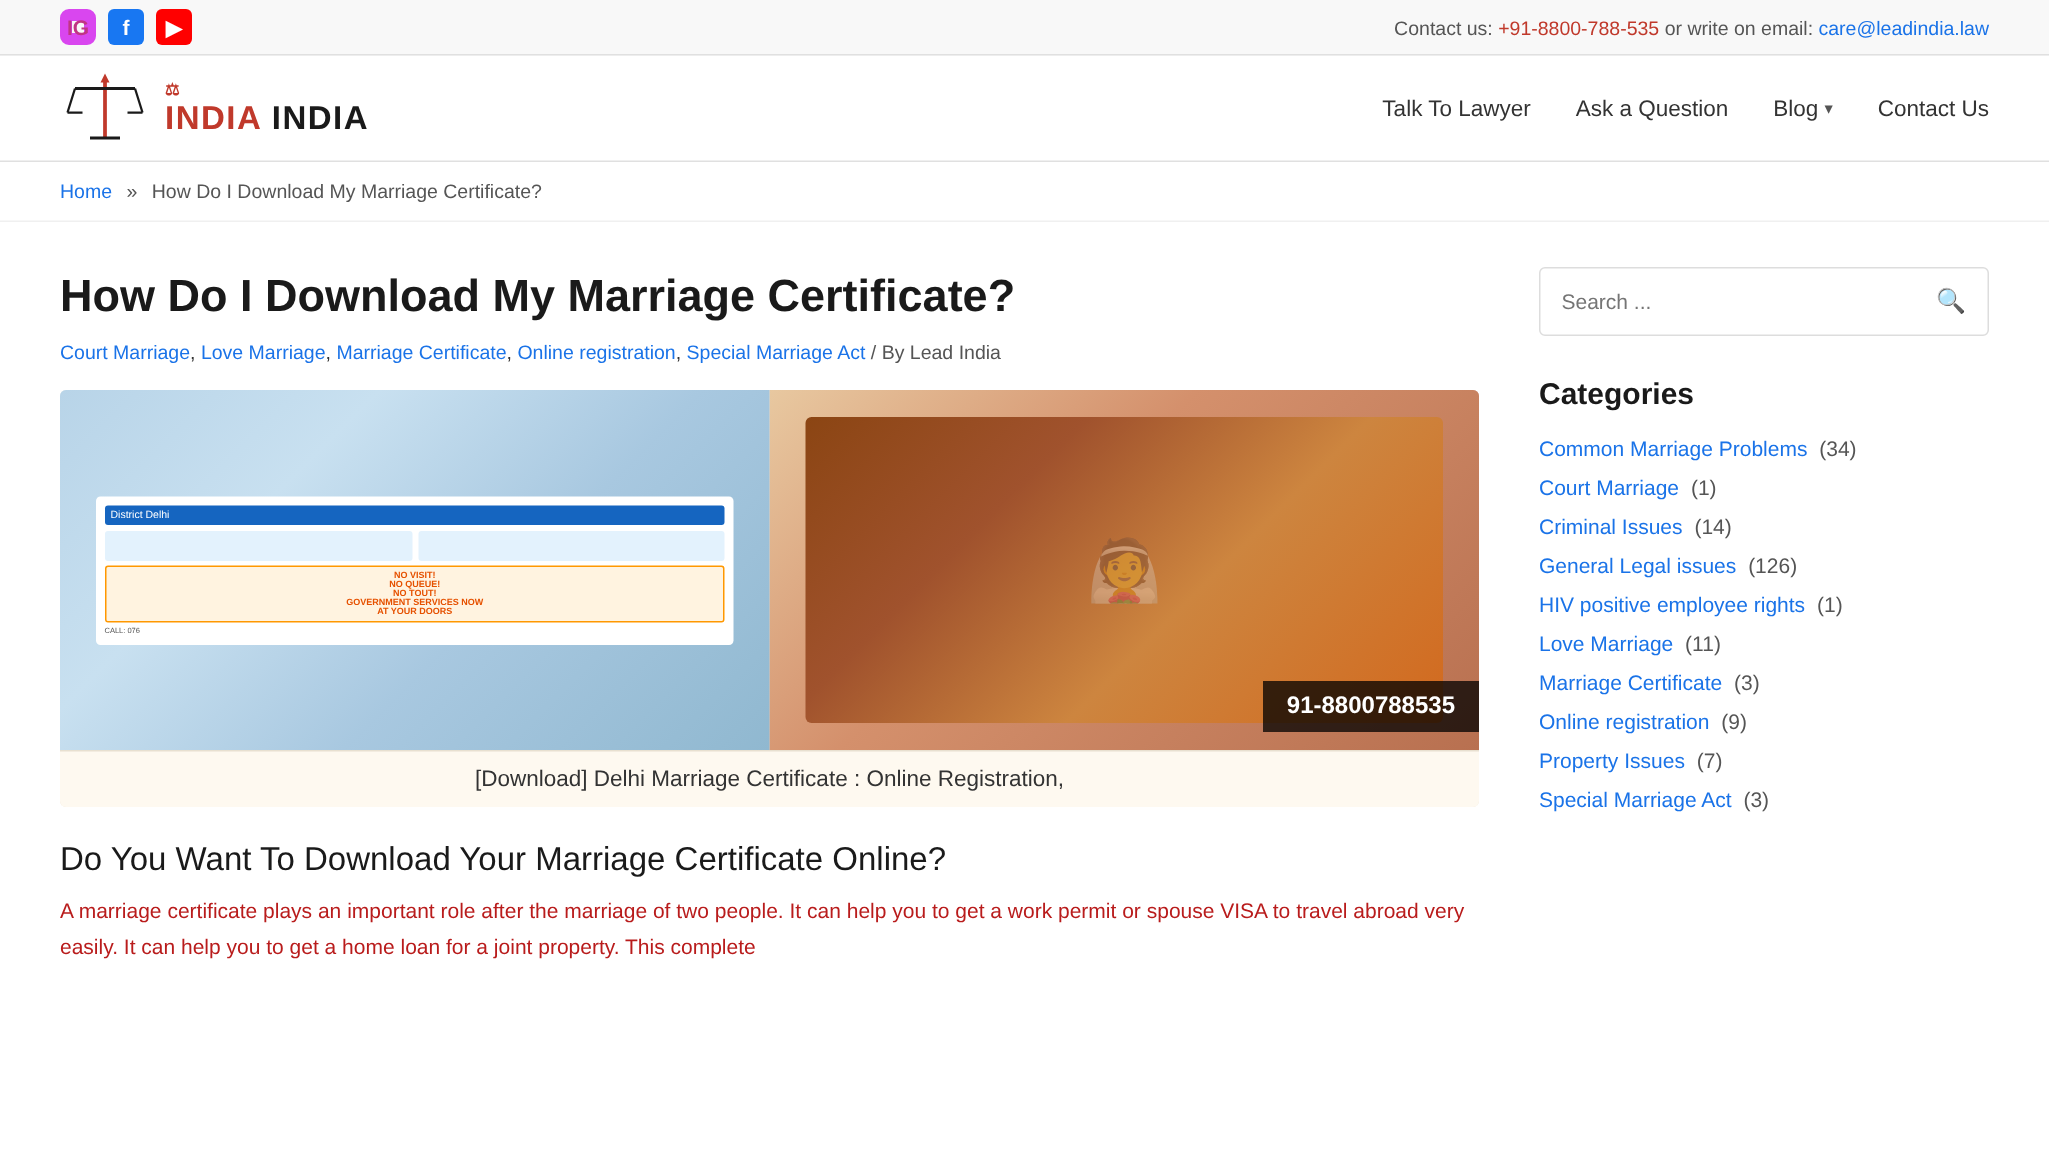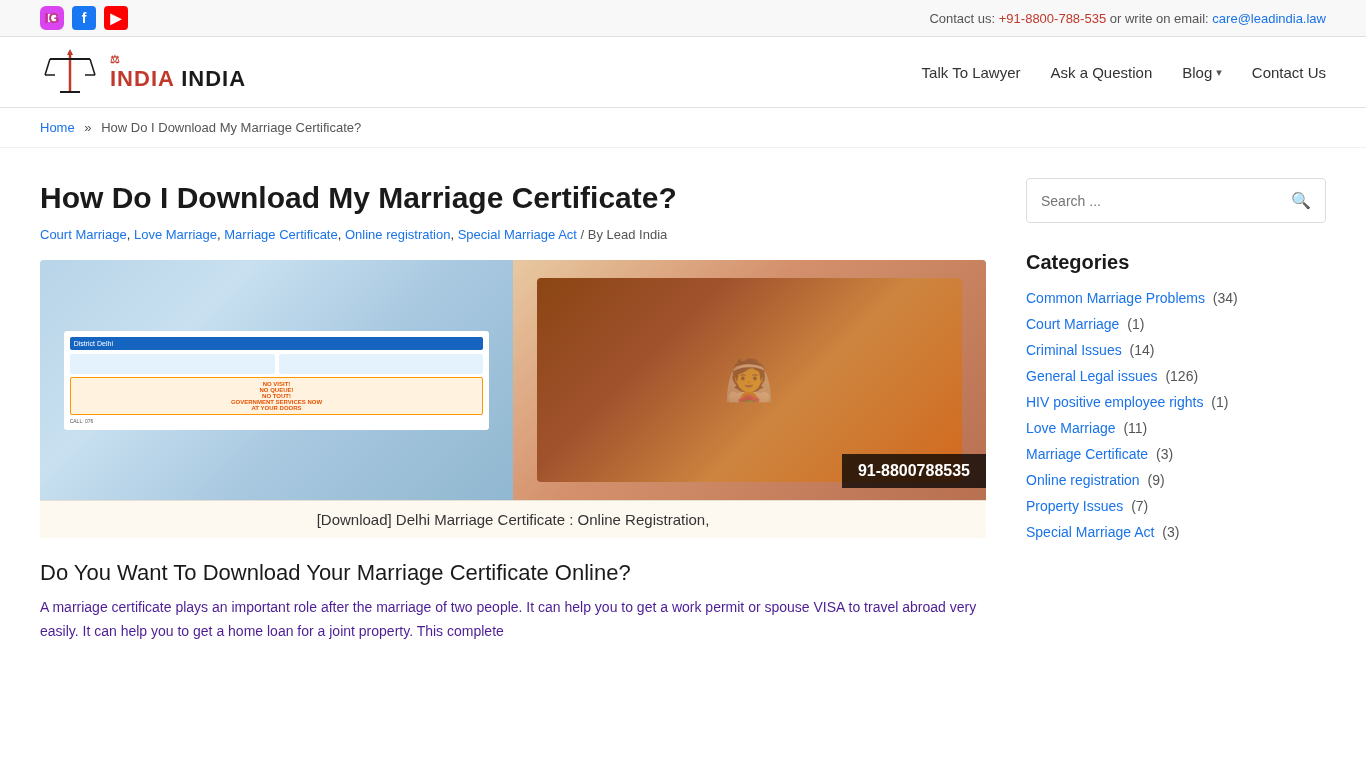--- a/index.html
+++ b/index.html
@@ -119,21 +119,21 @@
       background: #fef9f0;
       padding: 10px 14px;
       font-size: 15px;
       color: #333;
       border-top: 1px solid #e8e0d0;
       text-align: center;
       font-weight: 500;
     }
 
     .article h2 { font-size: 22px; font-weight: normal; color: #1a1a1a; margin: 22px 0 10px; }
-    .article p { font-size: 14px; line-height: 1.7; color: #4c1d95; margin-bottom: 12px; }
+    .article p { font-size: 14px; line-height: 1.7; color: #b91c1c; margin-bottom: 12px; }
 
     
     .sidebar { width: 300px; flex-shrink: 0; }
 
     .search-box {
       border: 1px solid #ddd;
       border-radius: 4px;
       padding: 12px 14px;
       display: flex;
       align-items: center;

